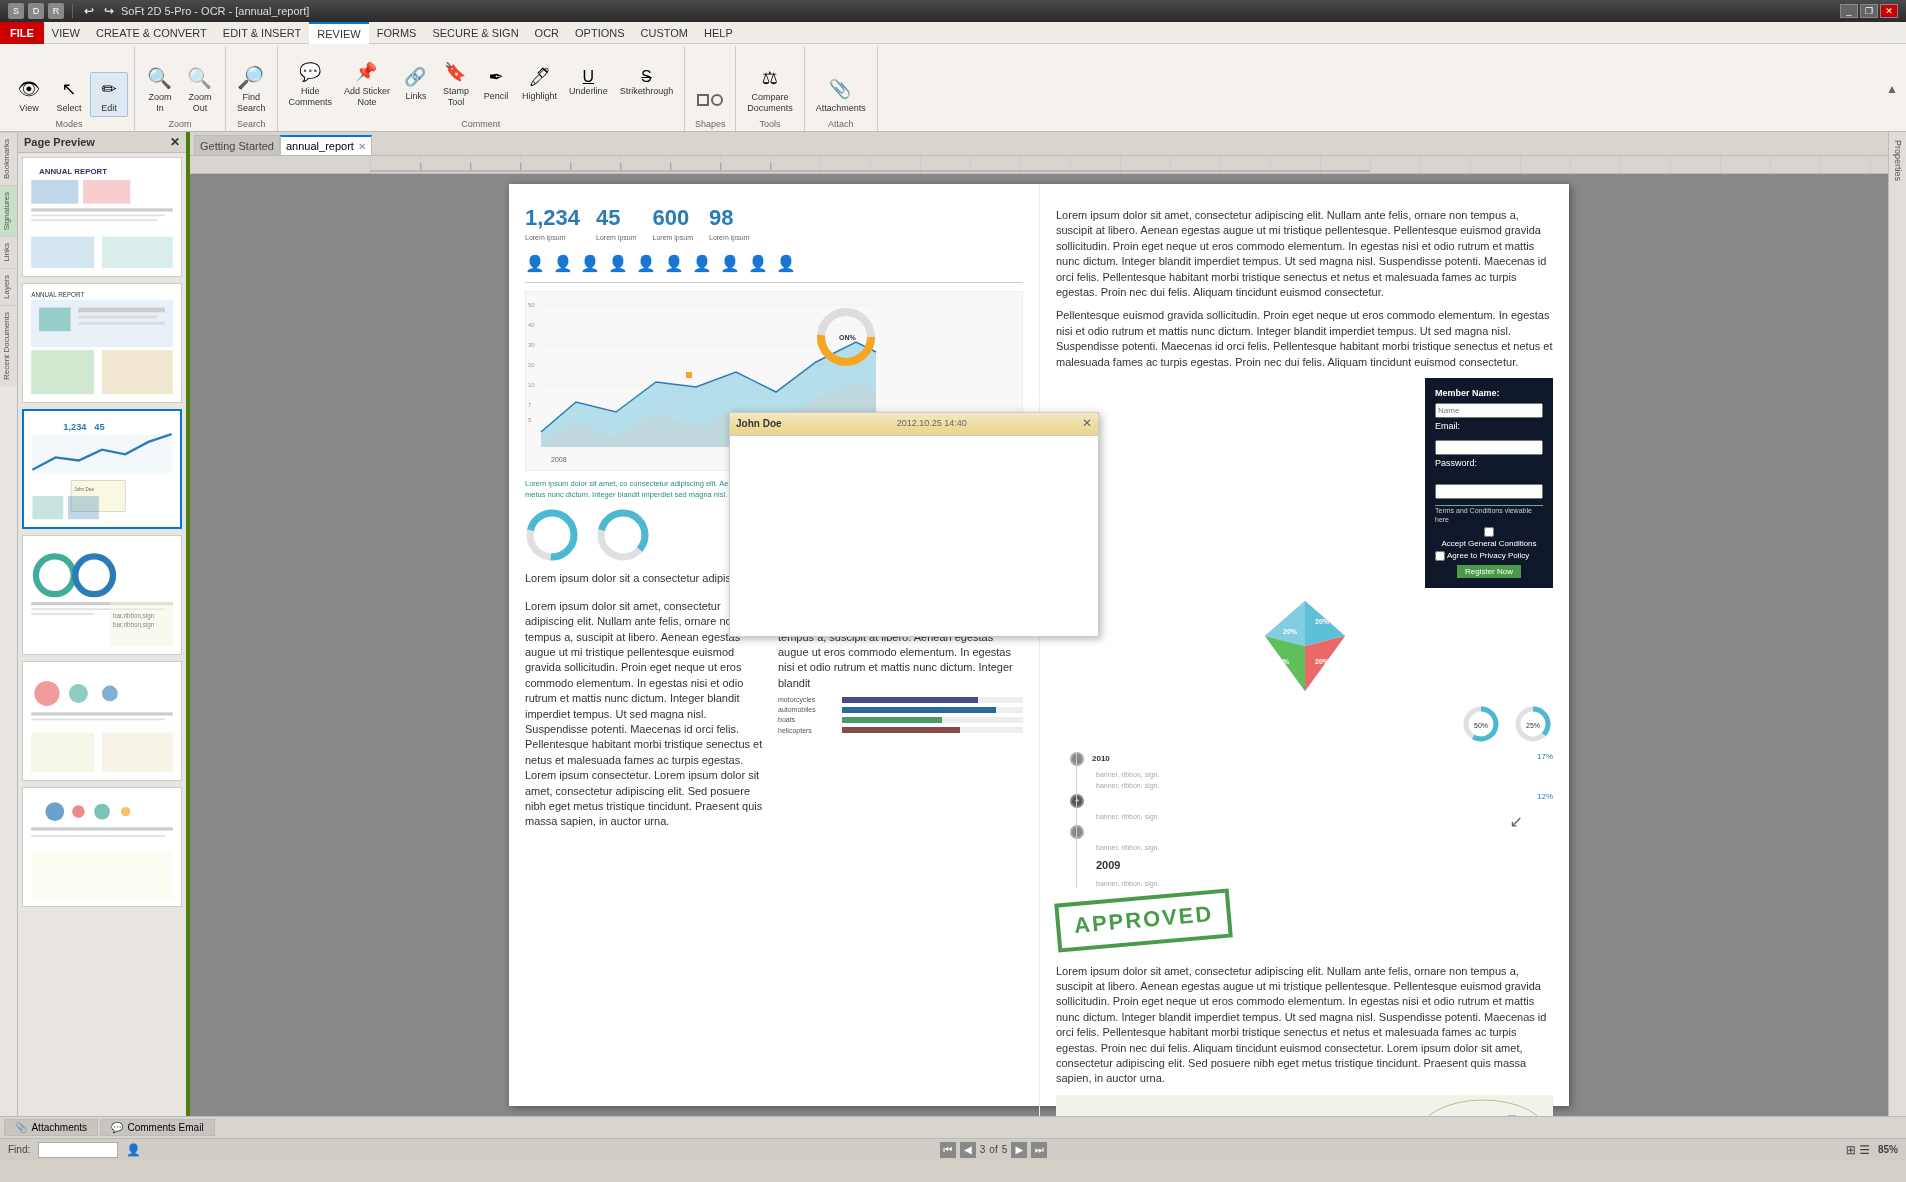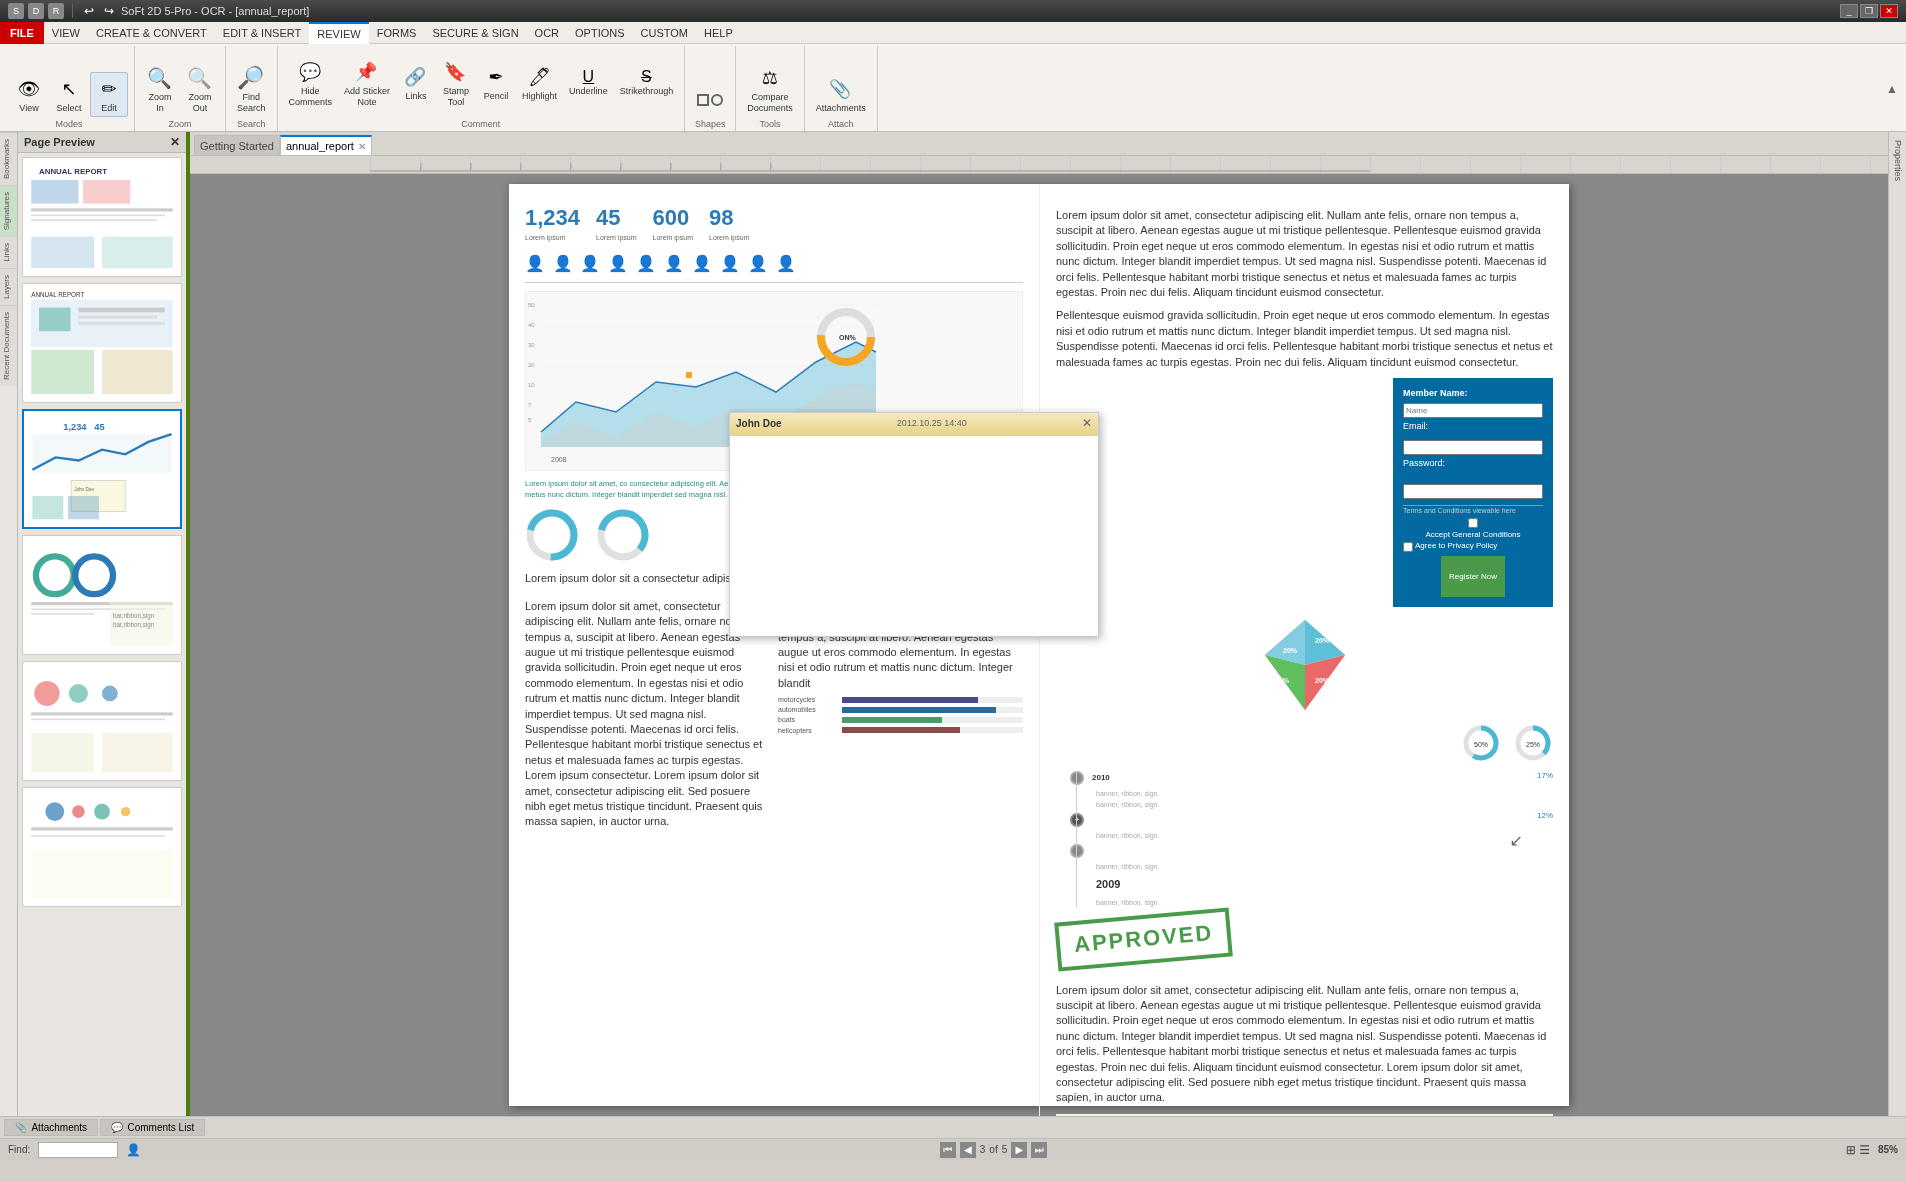--- a/index.html
+++ b/index.html
@@ -757,38 +757,38 @@
 
           <div class="text-body">
             Lorem ipsum dolor sit amet, consectetur adipiscing elit. Nullam ante felis, ornare non tempus a, suscipit at libero. Aenean egestas augue ut mi tristique pellentesque. Pellentesque euismod gravida sollicitudin. Proin eget neque ut eros commodo elementum. In egestas nisi et odio rutrum et mattis nunc dictum. Integer blandit imperdiet tempus. Ut sed magna nisl. Suspendisse potenti. Maecenas id orci felis. Pellentesque habitant morbi tristique senectus et netus et malesuada fames ac turpis egestas. Proin nec dui felis. Aliquam tincidunt euismod consectetur.
           </div>
 
           <div class="text-body" style="margin-top:8px;">
             Pellentesque euismod gravida sollicitudin. Proin eget neque ut eros commodo elementum. In egestas nisi et odio rutrum et mattis nunc dictum. Integer blandit imperdiet tempus. Ut sed magna nisl. Suspendisse potenti. Maecenas id orci felis. Pellentesque habitant morbi tristique senectus et netus et malesuada fames ac turpis egestas. Proin nec dui felis. Aliquam tincidunt euismod consectetur.
           </div>
 
           <div style="display:flex;justify-content:flex-end;margin:8px 0;">
-            <div style="background:#0369a1;padding:10px;width:160px;color:#fff;font-size:9px;">
+            <div style="background:#0f172a;padding:10px;width:128px;color:#fff;font-size:9px;">
               <div style="font-weight:bold;margin-bottom:3px;">Member Name:</div>
               <input type="text" style="width: 100%; margin-bottom: 3px; font-size: 8px; padding: 1px;" placeholder="Name">
               <div style="margin-bottom:8px;">Email:</div>
               <input type="text" style="width: 100%; margin-bottom: 3px; font-size: 8px; padding: 1px;">
               <div style="margin-bottom:14px;">Password:</div>
               <input type="password" style="width: 100%; margin-bottom: 3px; font-size: 8px; padding: 1px;">
               <div style="border-top:1px solid #6aaa9a;margin:3px 0;font-size:7px;color:#ccc;">Terms and Conditions viewable here</div>
               <div style="display:flex;align-items:center;gap:2px;margin:1px 0;font-size:8px;flex-direction:column;">
                 <input type="checkbox" style="width: 10px; height: 10px;">
                 <span>Accept General Conditions</span>
               </div>
               <div style="display:flex;align-items:center;gap:2px;margin:1px 0;font-size:8px;">
                 <input type="checkbox" style="width: 10px; height: 10px;">
                 <span>Agree to Privacy Policy</span>
               </div>
               <div style="display:flex;justify-content:center;margin-top:4px;">
-                <button style="background:#4a9a4a;color:#fff;border:none;padding:16px 8px;font-size:8px;cursor:pointer;">Register Now</button>
+                <button style="background:#4a9a4a;color:#fff;border:none;padding:2px 8px;font-size:8px;cursor:pointer;">Register Now</button>
               </div>
             </div>
           </div>
 
           <div style="margin:8px 0;display:flex;justify-content:center;">
             <svg width="100" height="100" xmlns="http://www.w3.org/2000/svg">
 
               <polygon points="50,5 90,40 50,95 10,40" fill="none" stroke="#ddd" stroke-width="1"></polygon>
 
               <polygon points="50,5 90,40 50,50" fill="#4db8d4" opacity="0.9"></polygon>
@@ -897,21 +897,21 @@
   </div>
 </div>
 
 <div class="bottom-tabs">
   <div class="bottom-tab">
     <span>📎</span>
     <span>Attachments</span>
   </div>
   <div class="bottom-tab">
     <span>💬</span>
-    <span>Comments List</span>
+    <span>Comments Email</span>
   </div>
 </div>
 
 <div class="status-bar">
   <div class="status-left">
     <span>Find:</span>
     <input type="text" style="width: 80px; height: 16px; font-size: 10px; border: 1px solid rgb(170, 170, 170);">
     <span style="font-size:12px;">👤</span>
   </div>
   <div class="status-nav">

